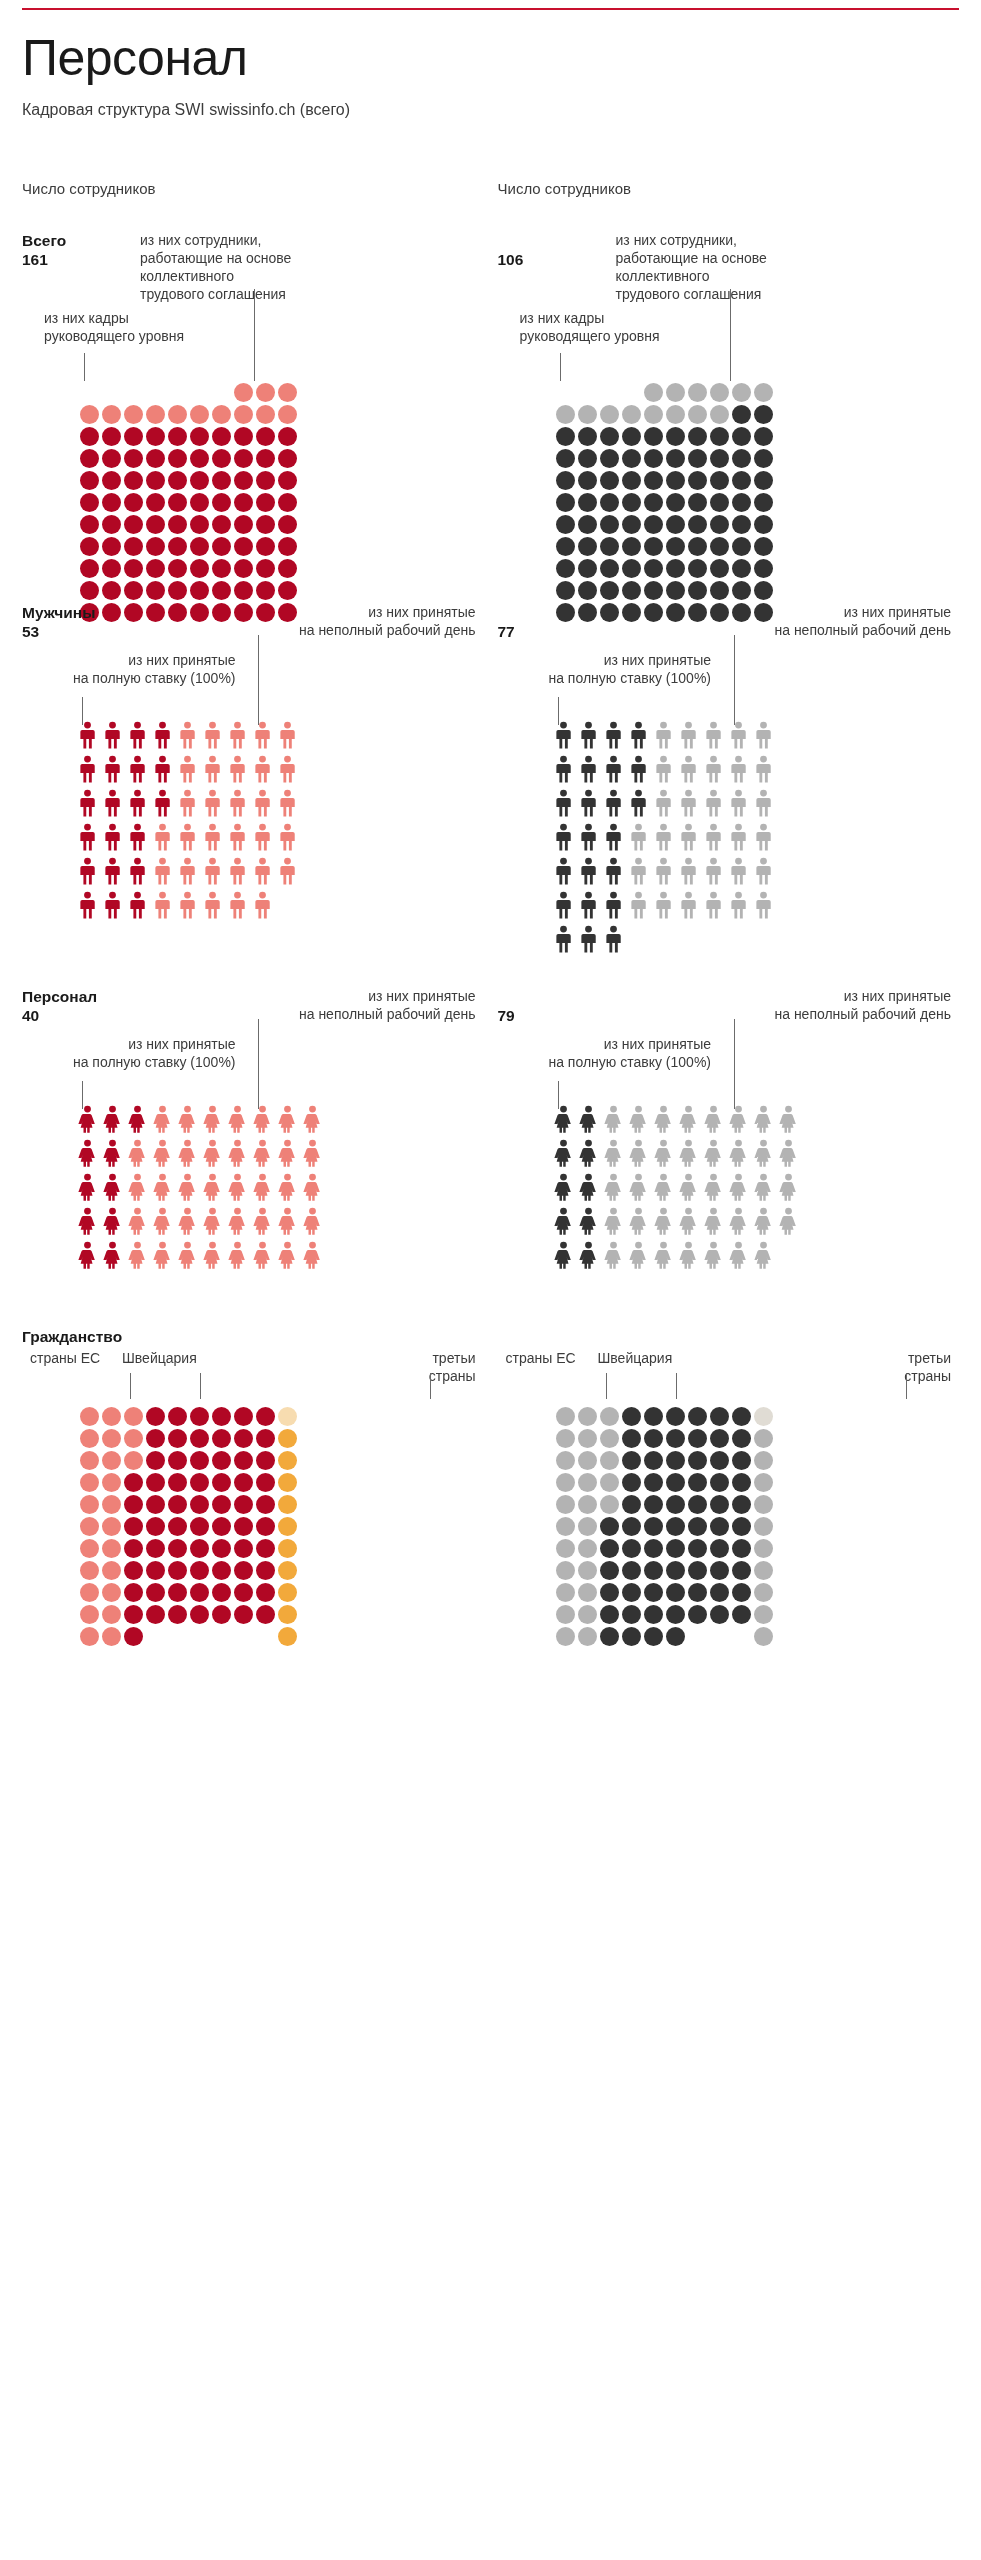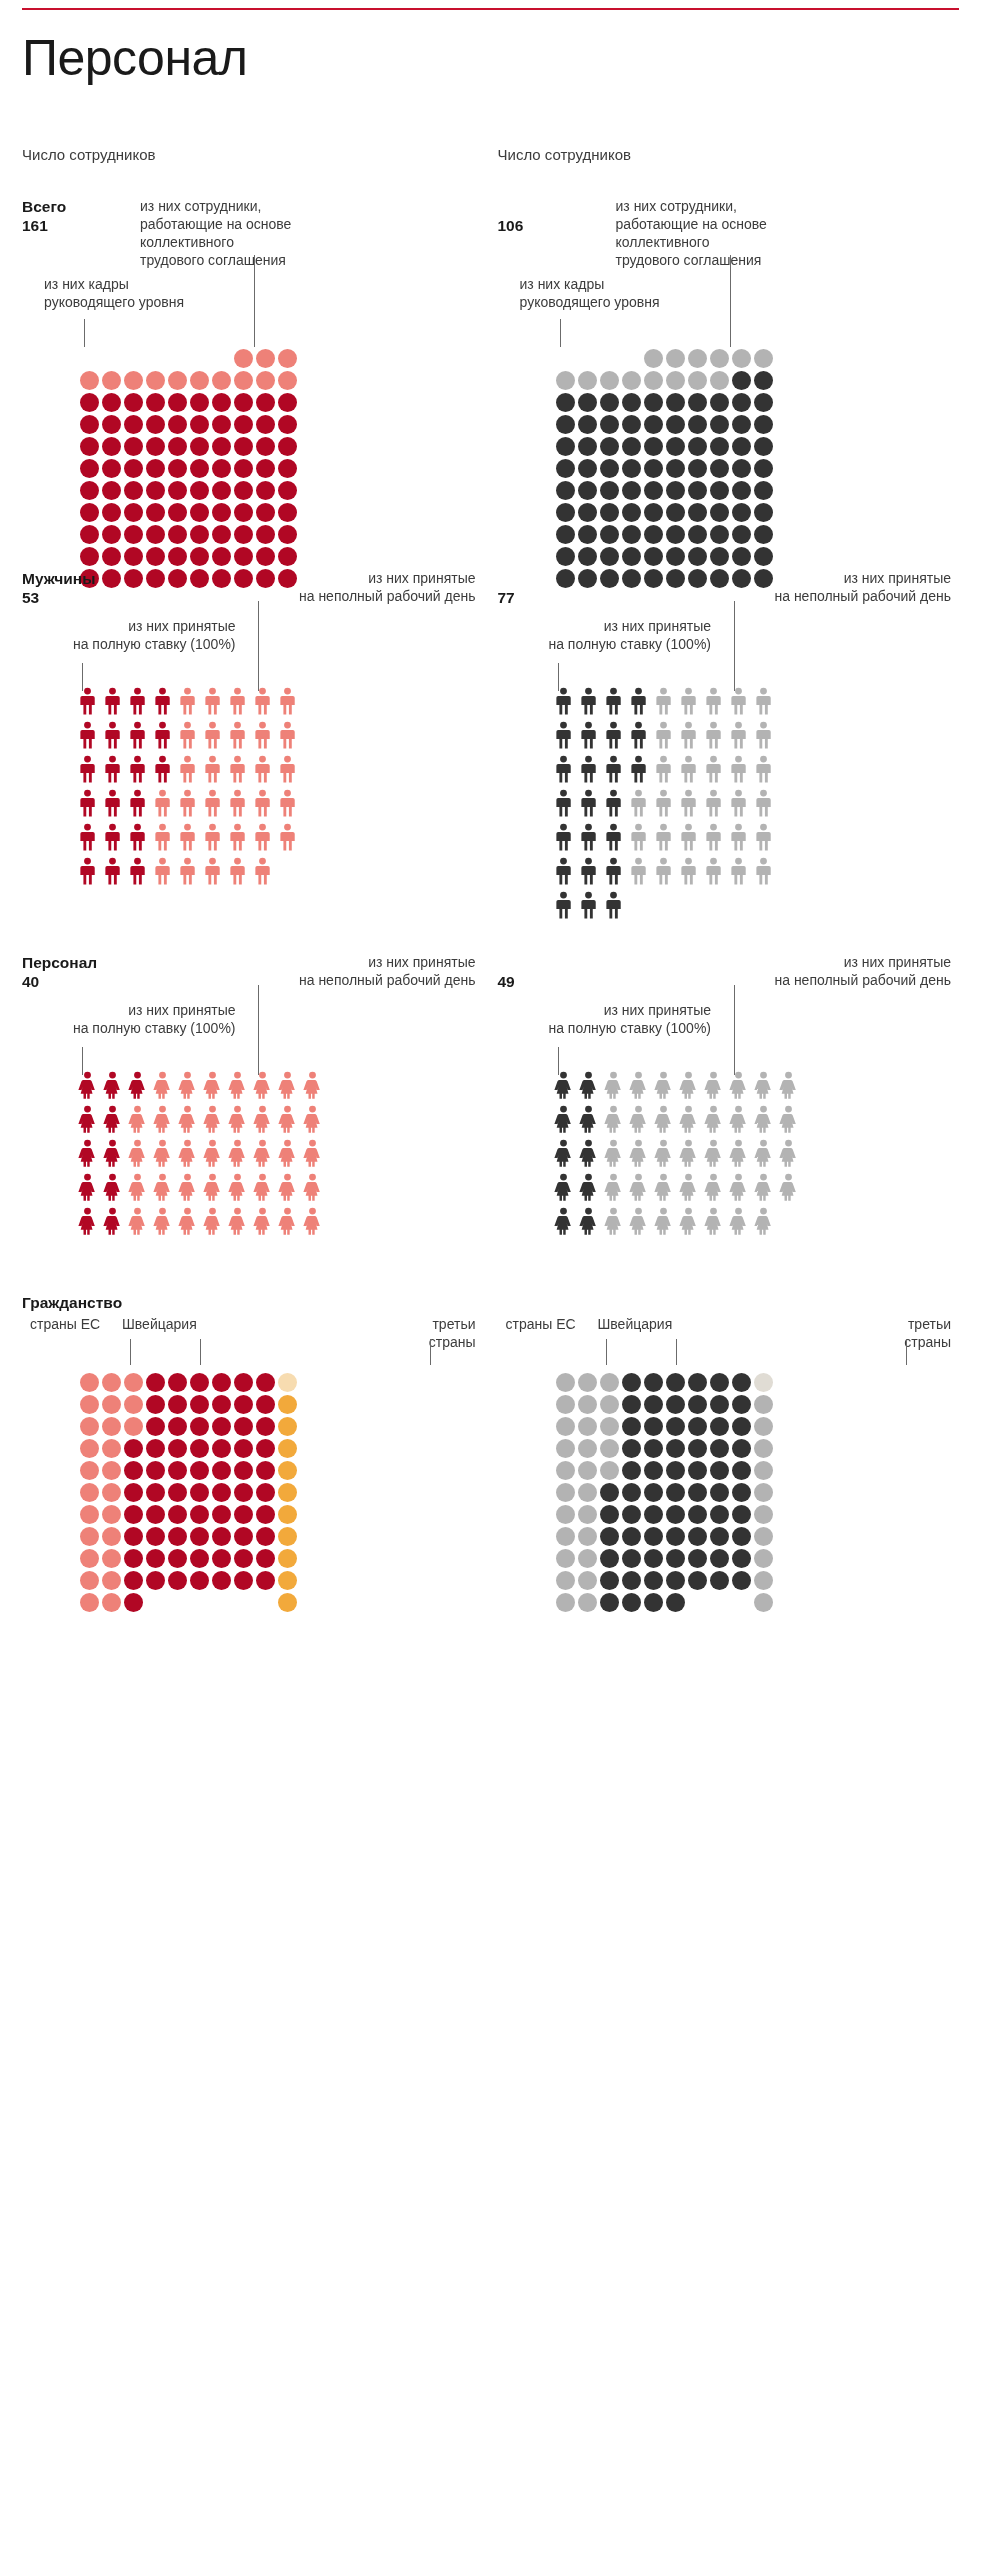--- a/index.html
+++ b/index.html
@@ -76,20 +76,21 @@
   .cell-svg { display: block; }
 </style>
 </head>
 <body>
 
 <div class="page">
 
   <div class="top-rule"></div>
 
   <h1 class="title">Персонал</h1>
+  <div class="subtitle">Кадровая структура SWI swissinfo.ch (всего)</div>
 
   <div class="year-row">
     <div class="col">
       <div class="year-sub">Число сотрудников</div>
     </div>
     <div class="col">
       <div class="year-sub">Число сотрудников</div>
     </div>
   </div>
 
@@ -1633,21 +1634,21 @@
               <div style="width: 19px; height: 28px;">
                 <svg width="19" height="28" viewBox="0 0 20 29" class="cell-svg">
                   <path d="M10 0.5a3.6 3.6 0 1 1 0 7.2 3.6 3.6 0 0 1 0-7.2z M8.0 9.3h4.0c1.3 0 2.2.7 2.6 1.9l3.1 8.6h-3.3l-1.1-3.1 2.0 7.0h-3.0v5.3h-2.6v-5.3h-1.3v5.3h-2.6v-5.3h-3.0l2.0-7.0-1.1 3.1h-3.3l3.1-8.6c.4-1.2 1.2-1.9 2.5-1.9z" fill="#ee8178"></path>
                 </svg>
               </div>
             </div>
           </div>
         </div>
         <div class="panel" style="position: relative; height: 330px;">
           <div style="height: 19px;"></div>
-          <div class="sec-value">49</div>
+          <div class="sec-value">79</div>
           <div class="ann right-al" style="left: auto; right: 8px; top: 0px; width: 250px;">
             <div>из них принятые</div>
             <div>на неполный рабочий день</div>
           </div>
           <div class="ann right-al" style="left: auto; right: 248px; top: 48px; width: 210px;">
             <div>из них принятые</div>
             <div>на полную ставку (100%)</div>
           </div>
           <div class="leader" style="left: 60px; top: 94px; height: 28px;"></div>
           <div class="leader" style="left: 236px; top: 32px; height: 90px;"></div>

